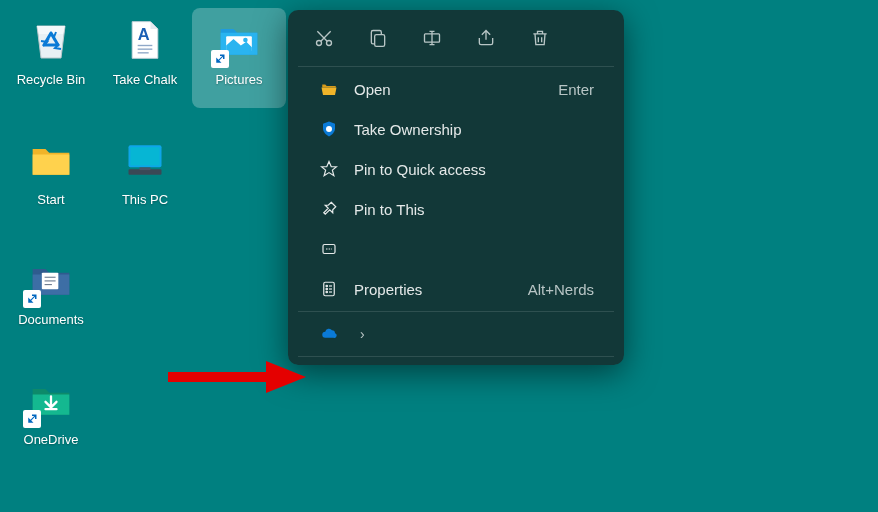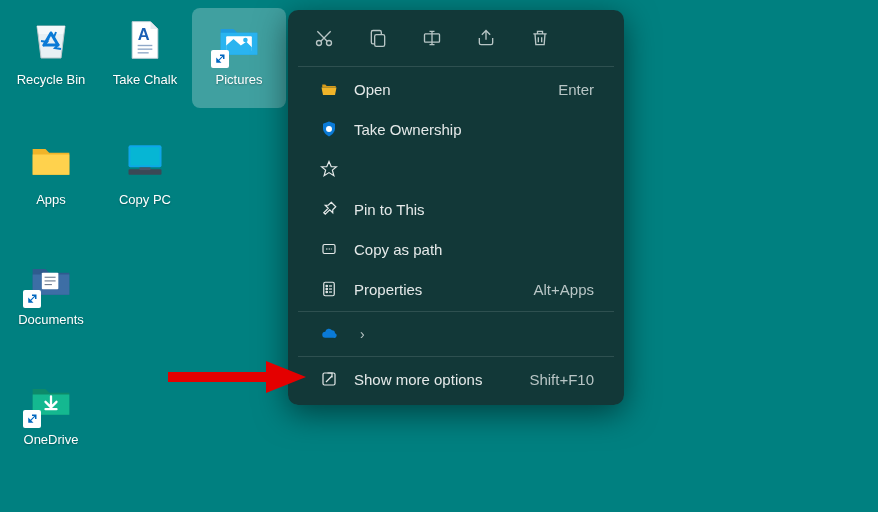--- a/index.html
+++ b/index.html
@@ -81,33 +81,33 @@
       <div class="label">Pictures</div>
     </div>
 
     <div class="d-icon">
       <div class="glyph">
         <svg viewBox="0 0 48 48" width="48" height="44">
           <path d="M4 12 L18 12 L22 16 L44 16 L44 40 L4 40 Z" fill="#f0b429"></path>
           <path d="M4 18 L44 18 L44 40 L4 40 Z" fill="#ffd24d"></path>
         </svg>
       </div>
-      <div class="label">Apps</div>
+      <div class="label">Start</div>
     </div>
 
     <div class="d-icon">
       <div class="glyph">
         <svg viewBox="0 0 48 48" width="48" height="44">
           <rect x="6" y="8" width="36" height="24" rx="2" fill="#0ea5e9"></rect>
           <rect x="8" y="10" width="32" height="20" fill="#06b6d4"></rect>
           <rect x="6" y="34" width="36" height="6" rx="1" fill="#3a4856"></rect>
           <rect x="18" y="32" width="12" height="3" fill="#475569"></rect>
         </svg>
       </div>
-      <div class="label">Copy PC</div>
+      <div class="label">This PC</div>
     </div>
 
     <div></div>
 
     <div class="d-icon">
       <div class="glyph">
         <svg viewBox="0 0 48 48" width="48" height="44">
           <path d="M4 12 L18 12 L22 16 L44 16 L44 40 L4 40 Z" fill="#2f5b8e"></path>
           <path d="M4 18 L44 18 L44 40 L4 40 Z" fill="#3d6ea5"></path>
           <rect x="14" y="16" width="18" height="18" fill="#fff" rx="1"></rect>
@@ -201,82 +201,71 @@
       <span class="mi-label">Take Ownership</span>
     </div>
 
 
     <div class="cm-item">
       <span class="mi-icon">
         <svg width="18" height="18" viewBox="0 0 24 24" fill="none" stroke="currentColor" stroke-width="1.6">
             <path d="M12 2 L15 9 L22 9 L16.5 13.5 L18.5 21 L12 16.8 L5.5 21 L7.5 13.5 L2 9 L9 9 Z"></path>
           </svg>
       </span>
+      <span class="mi-label">Pin to Quick access</span>
     </div>
 
     <div class="cm-item">
       <span class="mi-icon">
         <svg width="18" height="18" viewBox="0 0 24 24" fill="none" stroke="currentColor" stroke-width="1.6">
             <path d="M15 3 L21 9 L17 13 L17 17 L13 13 L7 19 L5 17 L11 11 L7 7 L11 7 Z"></path>
           </svg>
       </span>
       <span class="mi-label">Pin to This</span>
     </div>
 
 
     <div class="cm-item">
       <span class="mi-icon">
         <svg width="18" height="18" viewBox="0 0 24 24" fill="none" stroke="currentColor" stroke-width="1.6">
             <rect x="4" y="6" width="16" height="12" rx="2"></rect>
             <path d="M8 12 L16 12" stroke-dasharray="2 1.5"></path>
           </svg>
       </span>
-      <span class="mi-label">Copy as path</span>
     </div>
 
     <div class="cm-item">
       <span class="mi-icon">
         <svg width="18" height="18" viewBox="0 0 24 24" fill="none" stroke="currentColor" stroke-width="1.6">
             <rect x="5" y="3" width="14" height="18" rx="2"></rect>
             <circle cx="9" cy="8" r="1" fill="currentColor"></circle>
             <circle cx="9" cy="12" r="1" fill="currentColor"></circle>
             <circle cx="9" cy="16" r="1" fill="currentColor"></circle>
             <line x1="12" y1="8" x2="16" y2="8"></line>
             <line x1="12" y1="12" x2="16" y2="12"></line>
             <line x1="12" y1="16" x2="16" y2="16"></line>
           </svg>
       </span>
       <span class="mi-label">Properties</span>
-      <span class="mi-shortcut">Alt+Apps</span>
+      <span class="mi-shortcut">Alt+Nerds</span>
     </div>
 
     <div class="cm-divider"></div>
 
     <div class="cm-item">
       <span class="mi-icon">
         <svg width="18" height="18" viewBox="0 0 24 24">
             <path d="M7 17 a4 4 0 0 1 0 -8 a5 5 0 0 1 9 -2 a4 4 0 0 1 4 4 a3 3 0 0 1 -2 6 z" fill="#0a7ad6"></path>
           </svg>
       </span>
       <span class="mi-arrow">›</span>
     </div>
 
     <div class="cm-divider"></div>
 
-    <div class="cm-item">
-      <span class="mi-icon">
-        <svg width="18" height="18" viewBox="0 0 24 24" fill="none" stroke="currentColor" stroke-width="1.6">
-            <rect x="4" y="4" width="16" height="16" rx="2"></rect>
-            <path d="M10 4 L16 4 L16 10"></path>
-            <path d="M8 16 L16 8"></path>
-          </svg>
-      </span>
-      <span class="mi-label">Show more options</span>
-      <span class="mi-shortcut">Shift+F10</span>
-    </div>
 
   </div>
 
   <div class="arrow-annot">
     <svg viewBox="0 0 140 40">
       <line x1="2" y1="20" x2="108" y2="20" stroke="#e40000" stroke-width="10"></line>
       <polygon points="100,4 140,20 100,36" fill="#e40000"></polygon>
     </svg>
   </div>
 

